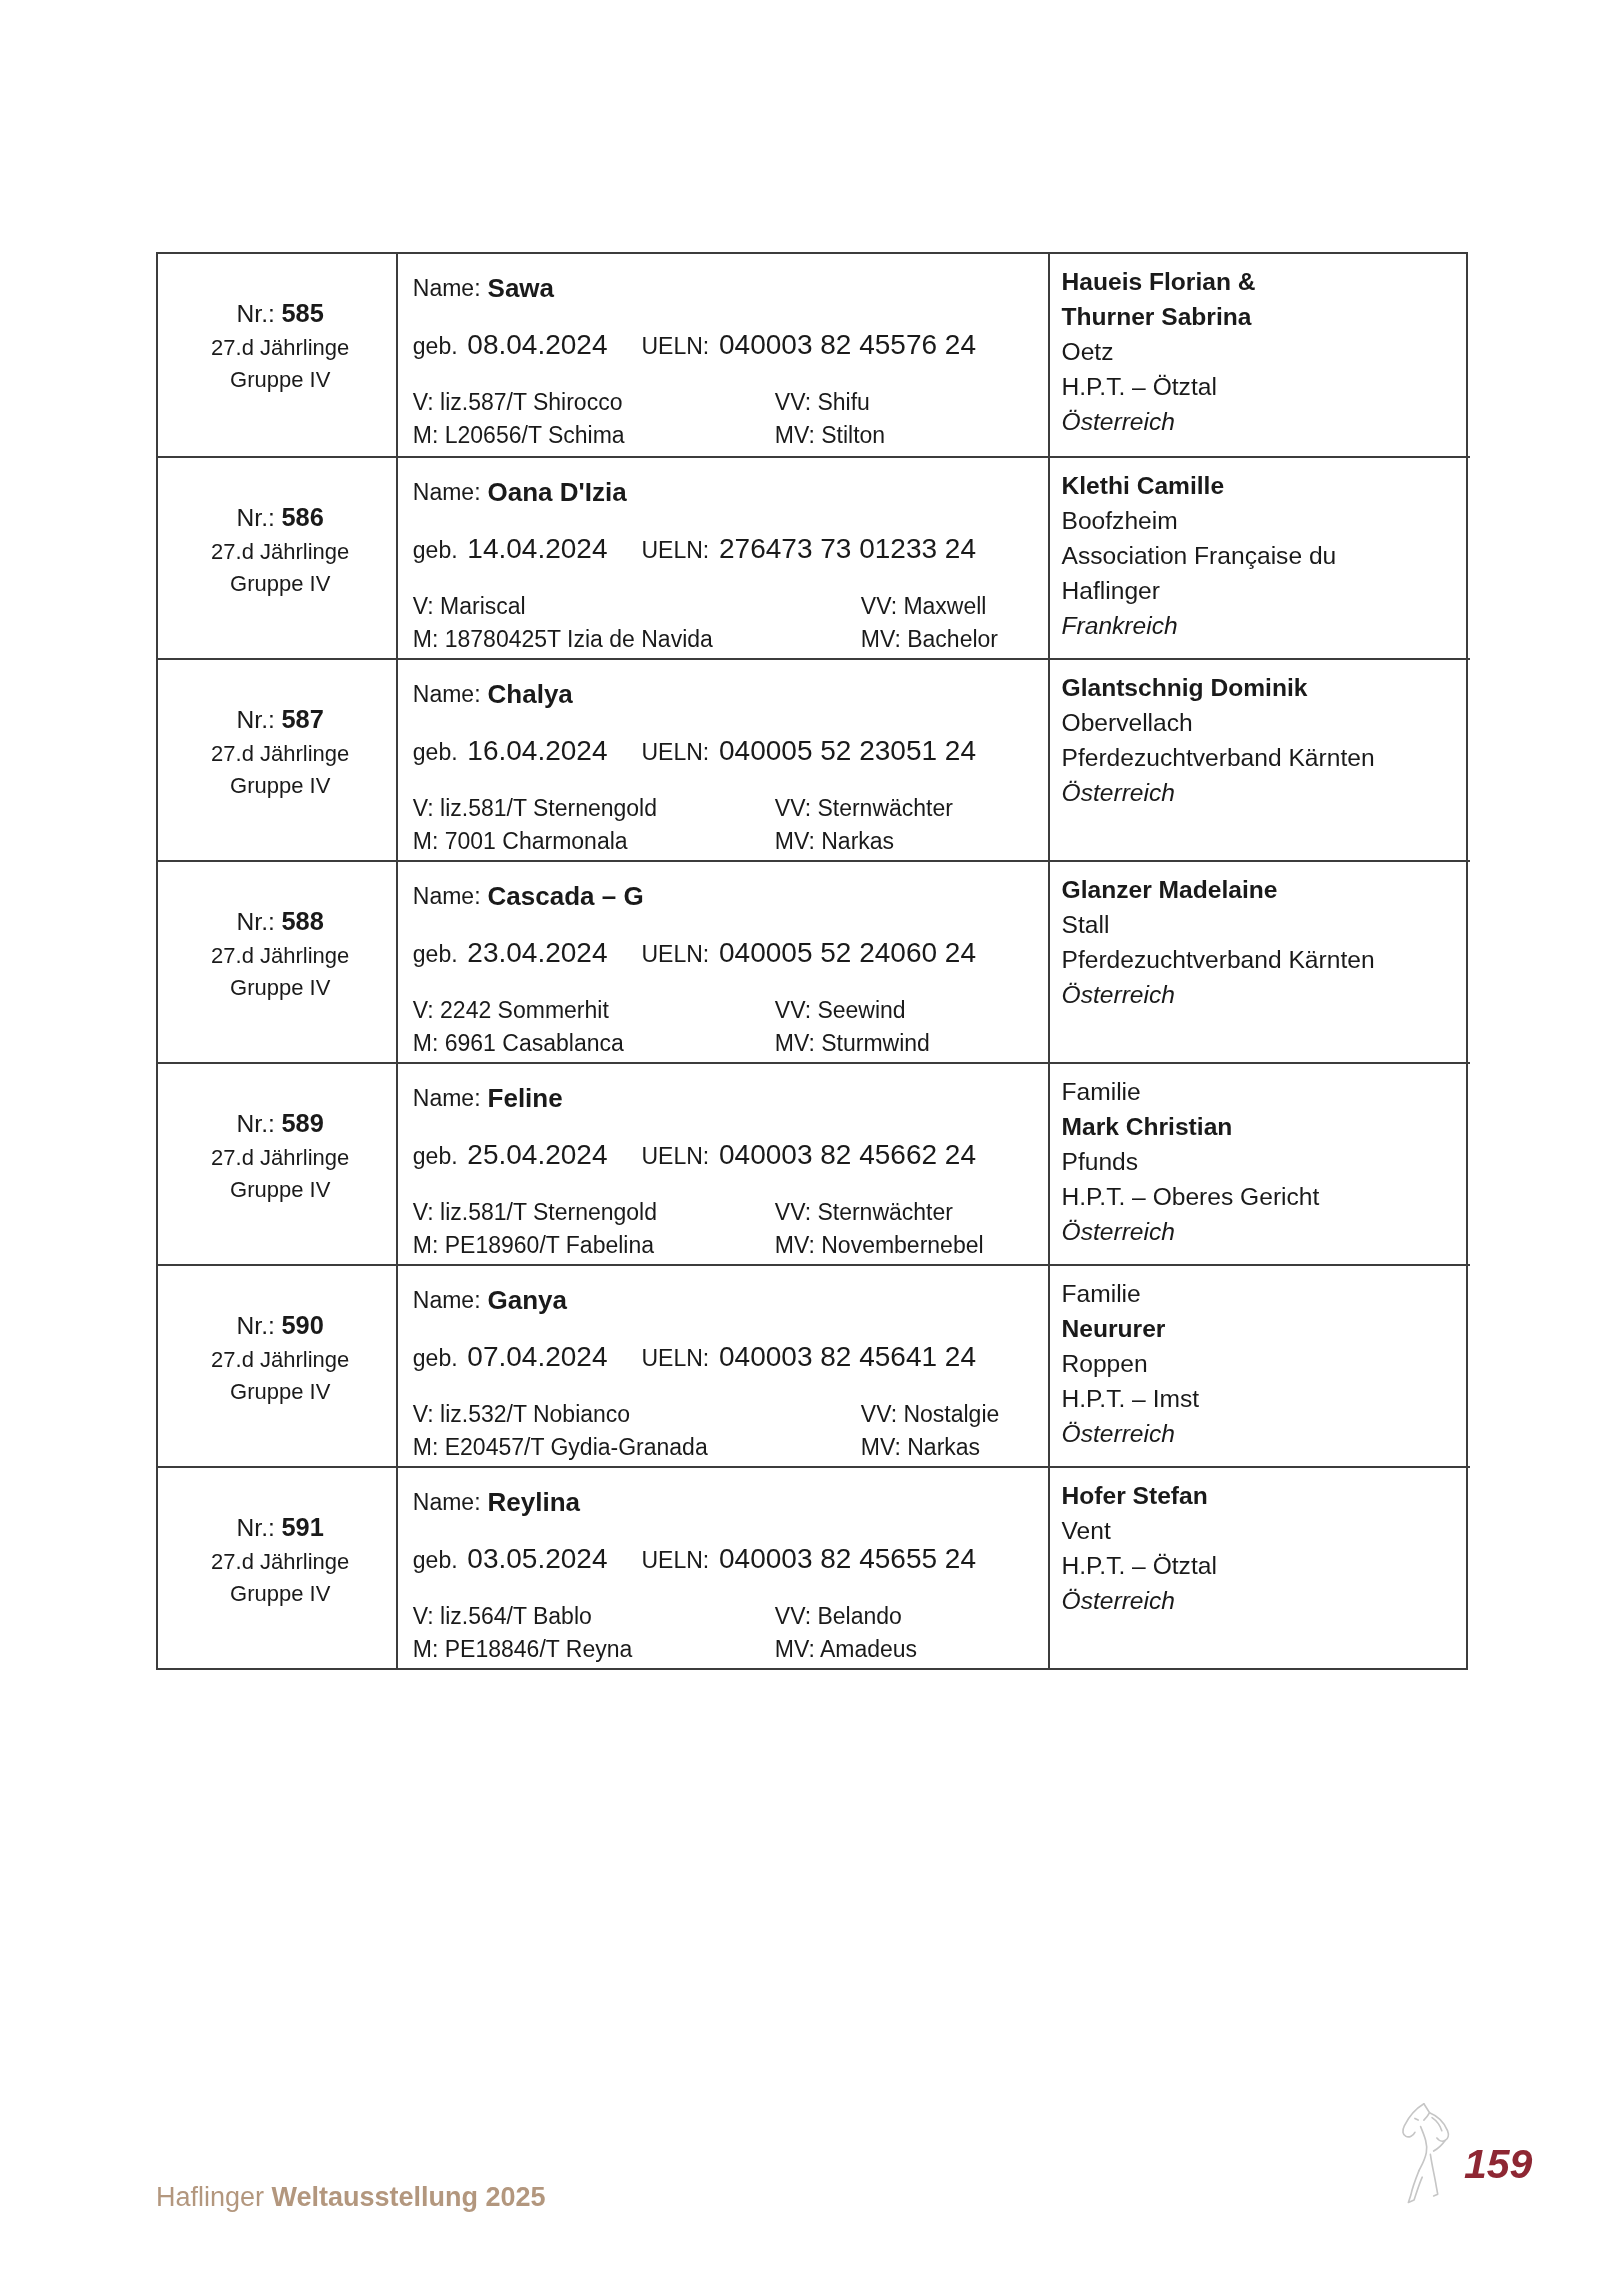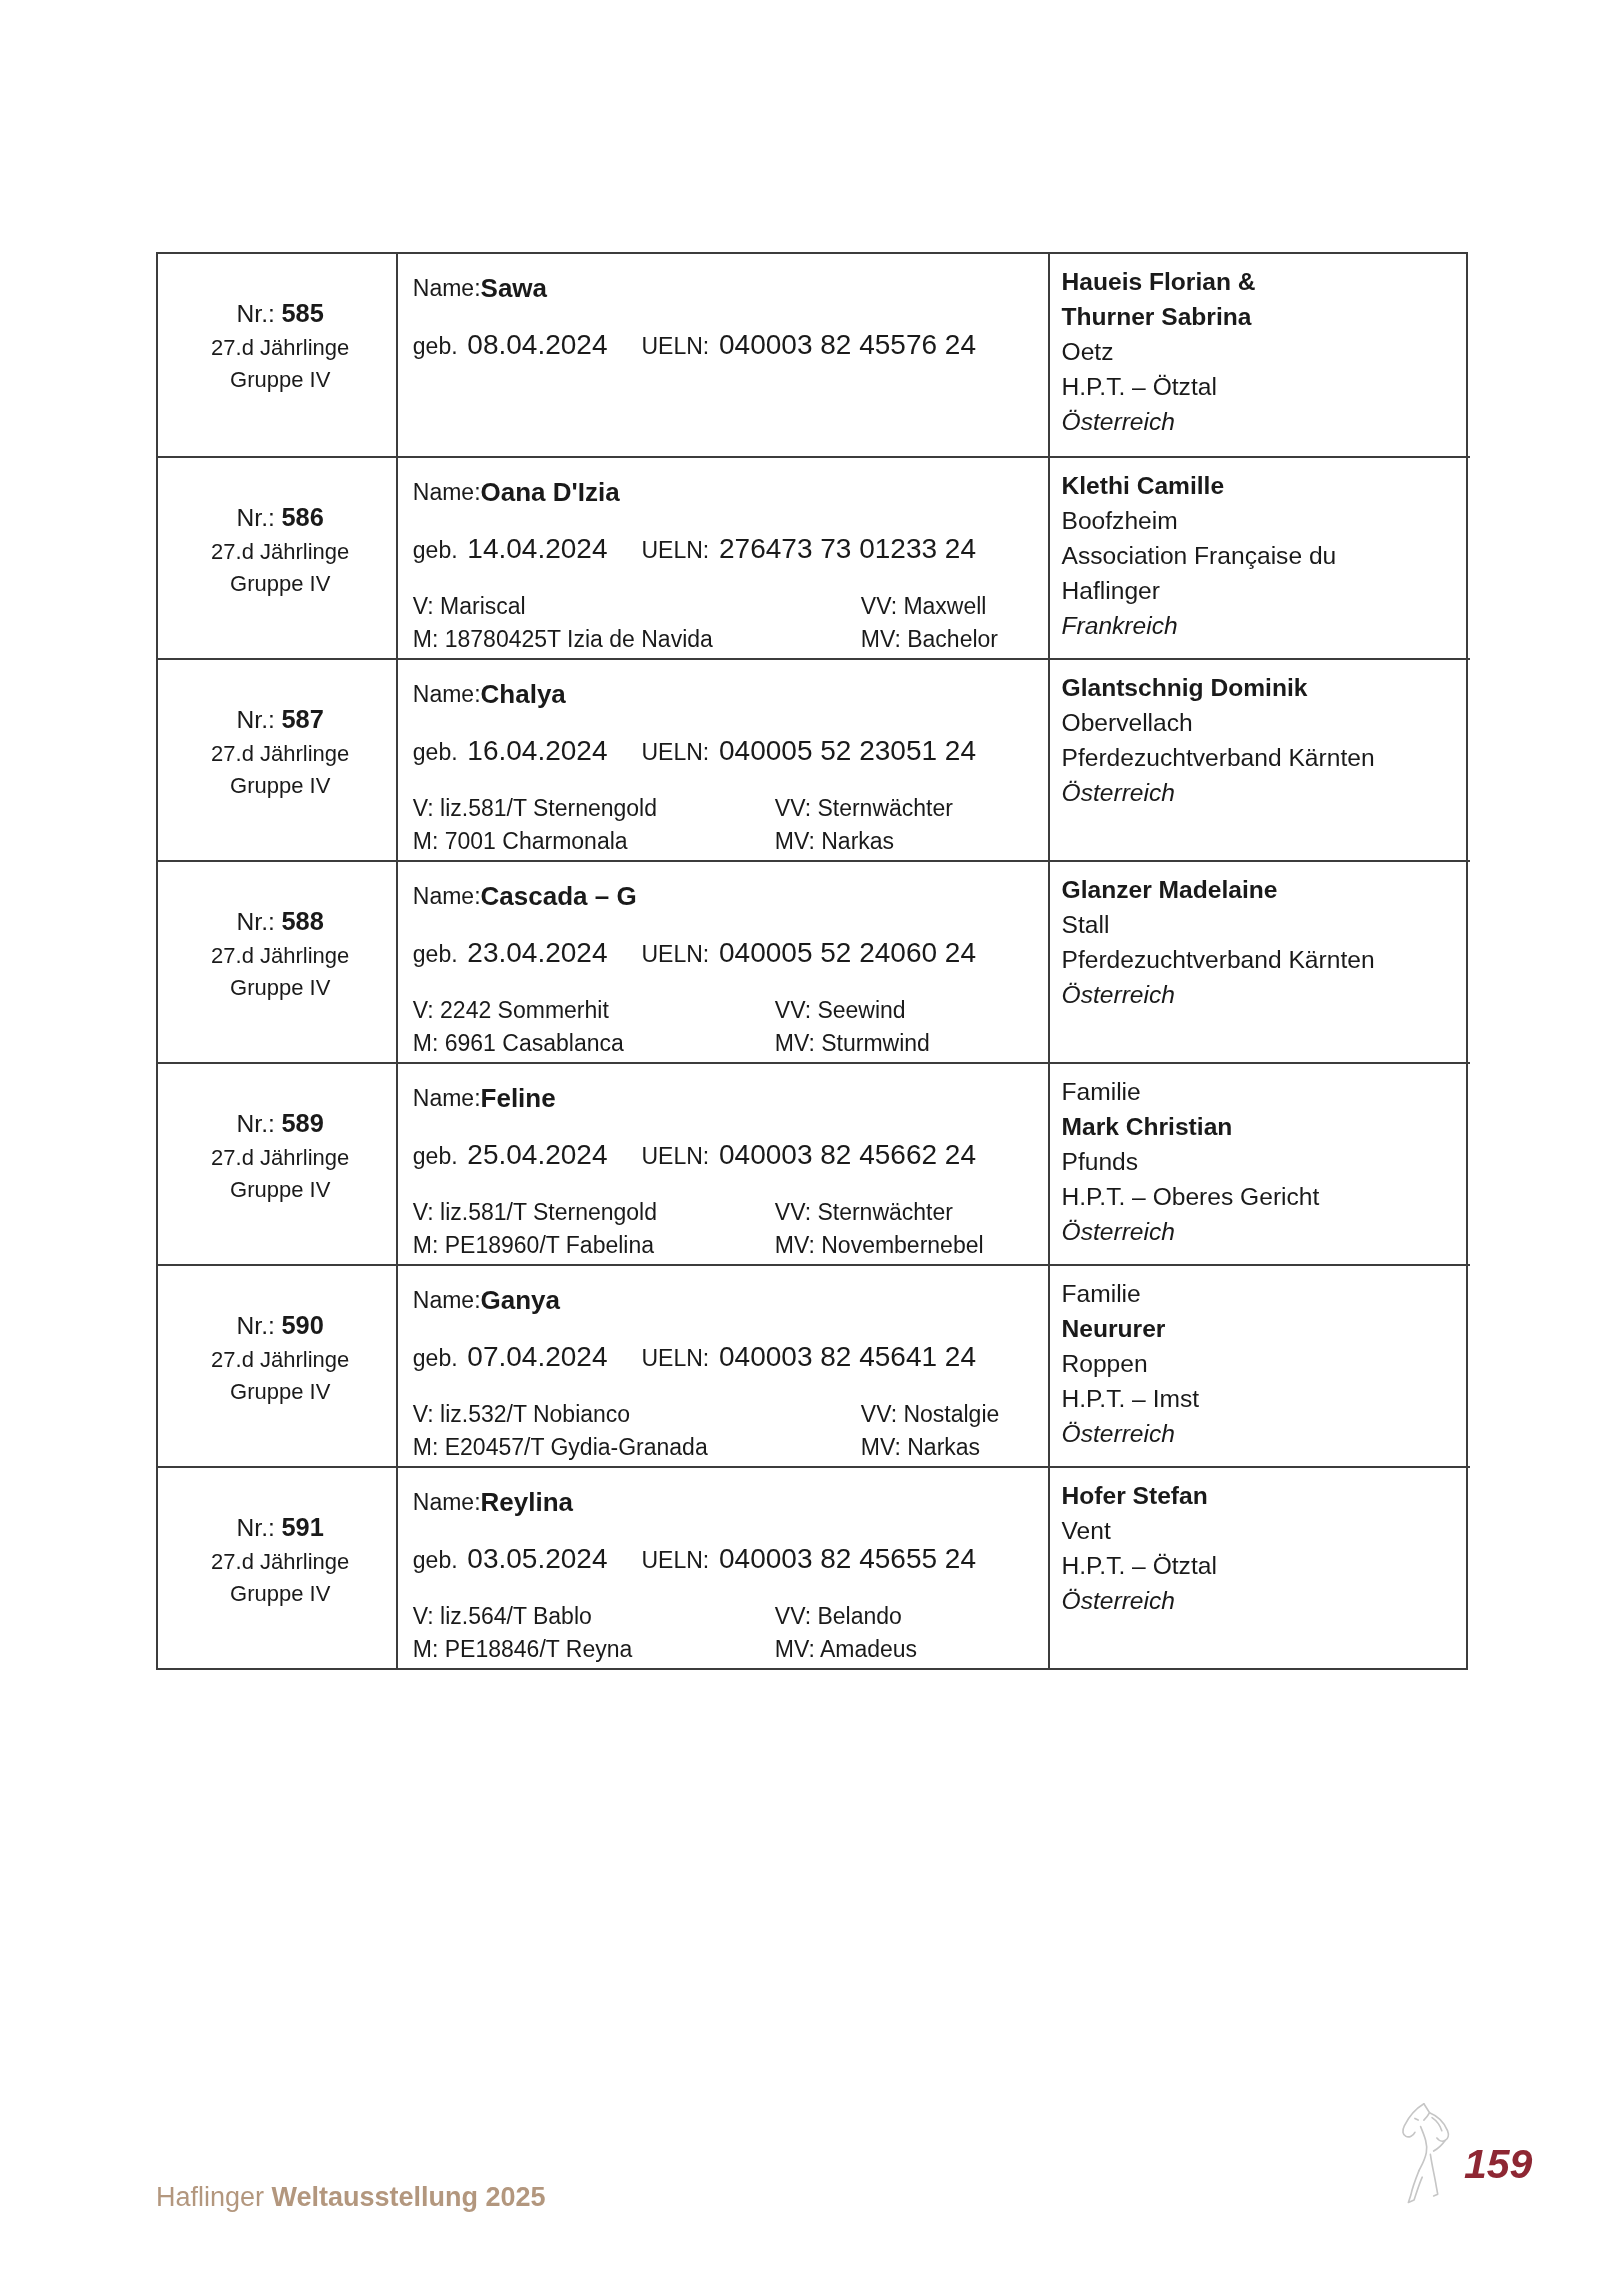--- a/index.html
+++ b/index.html
@@ -34,21 +34,21 @@
   
   .c-nr{padding:41px 6.6px 0 13px;}
   .nr-line{font-size:24.6px;line-height:36px;white-space:nowrap;}
   .nr-value{font-weight:700;font-size:25.4px;margin-left:6.6px;}
   .cls{font-size:22px;line-height:32px;}
 
   
   .c-horse{padding:16.4px 6.6px 0 14.8px;}
   .lab{font-size:23px;}
   .name-line{display:flex;align-items:flex-end;line-height:36px;white-space:nowrap;}
-  .horse-name{font-weight:700;font-size:26px;margin-left:0;}
+  .horse-name{font-weight:700;font-size:26px;margin-left:7px;}
   .birth-line{display:flex;align-items:baseline;line-height:38px;margin-top:19.7px;white-space:nowrap;}
   .birth-date,.ueln-number{font-size:28px;}
   .birth-date{margin-left:9.8px;}
   .ueln-label{margin-left:34px;}
   .ueln-number{margin-left:9.8px;}
   .pedigree{
     margin-top:21px;
     display:grid;grid-template-columns:362px 1fr;
     font-size:23px;line-height:33px;white-space:nowrap;
   }
@@ -87,20 +87,26 @@
     <div class="name-line">
         <span class="lab">Name:</span>
         <span class="horse-name">Sawa</span>
       </div>
     <div class="birth-line">
         <span class="lab">geb.</span>
         <span class="birth-date">08.04.2024</span>
         <span class="lab ueln-label">UELN:</span>
         <span class="ueln-number">040003 82 45576 24</span>
       </div>
+    <div class="pedigree">
+      <span>V: liz.587/T Shirocco</span>
+        <span>VV: Shifu</span>
+      <span>M: L20656/T Schima</span>
+        <span>MV: Stilton</span>
+    </div>
   </div>
   <div class="cell c-owner">
       <div class="owner-line bold">Haueis Florian &amp;</div>
       <div class="owner-line bold">Thurner Sabrina</div>
       <div class="owner-line regular">Oetz</div>
       <div class="owner-line regular">H.P.T. – Ötztal</div>
       <div class="owner-line italic">Österreich</div>
     </div>
 
   <div class="cell c-nr">

